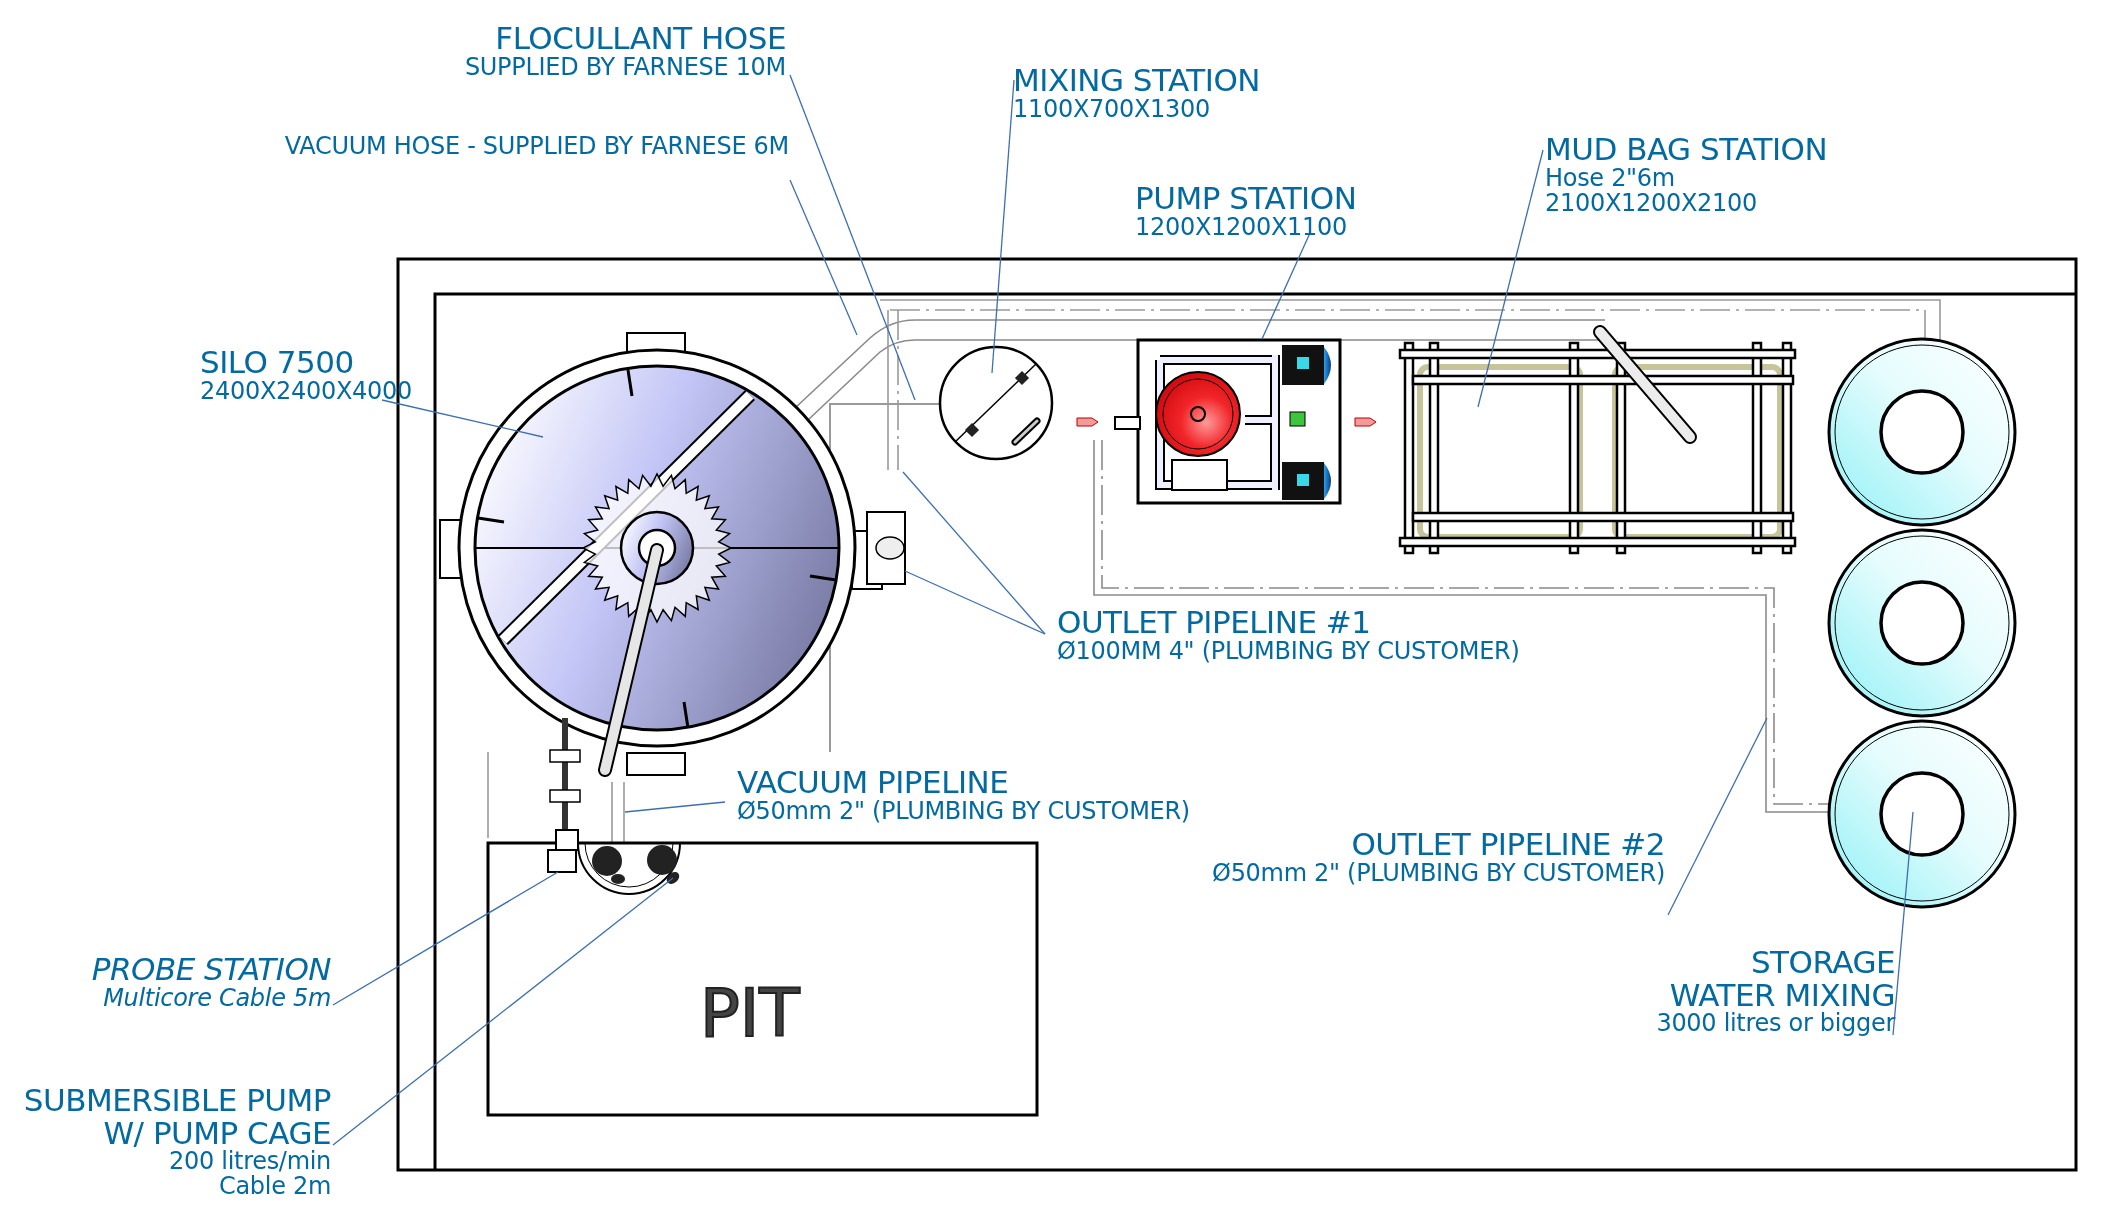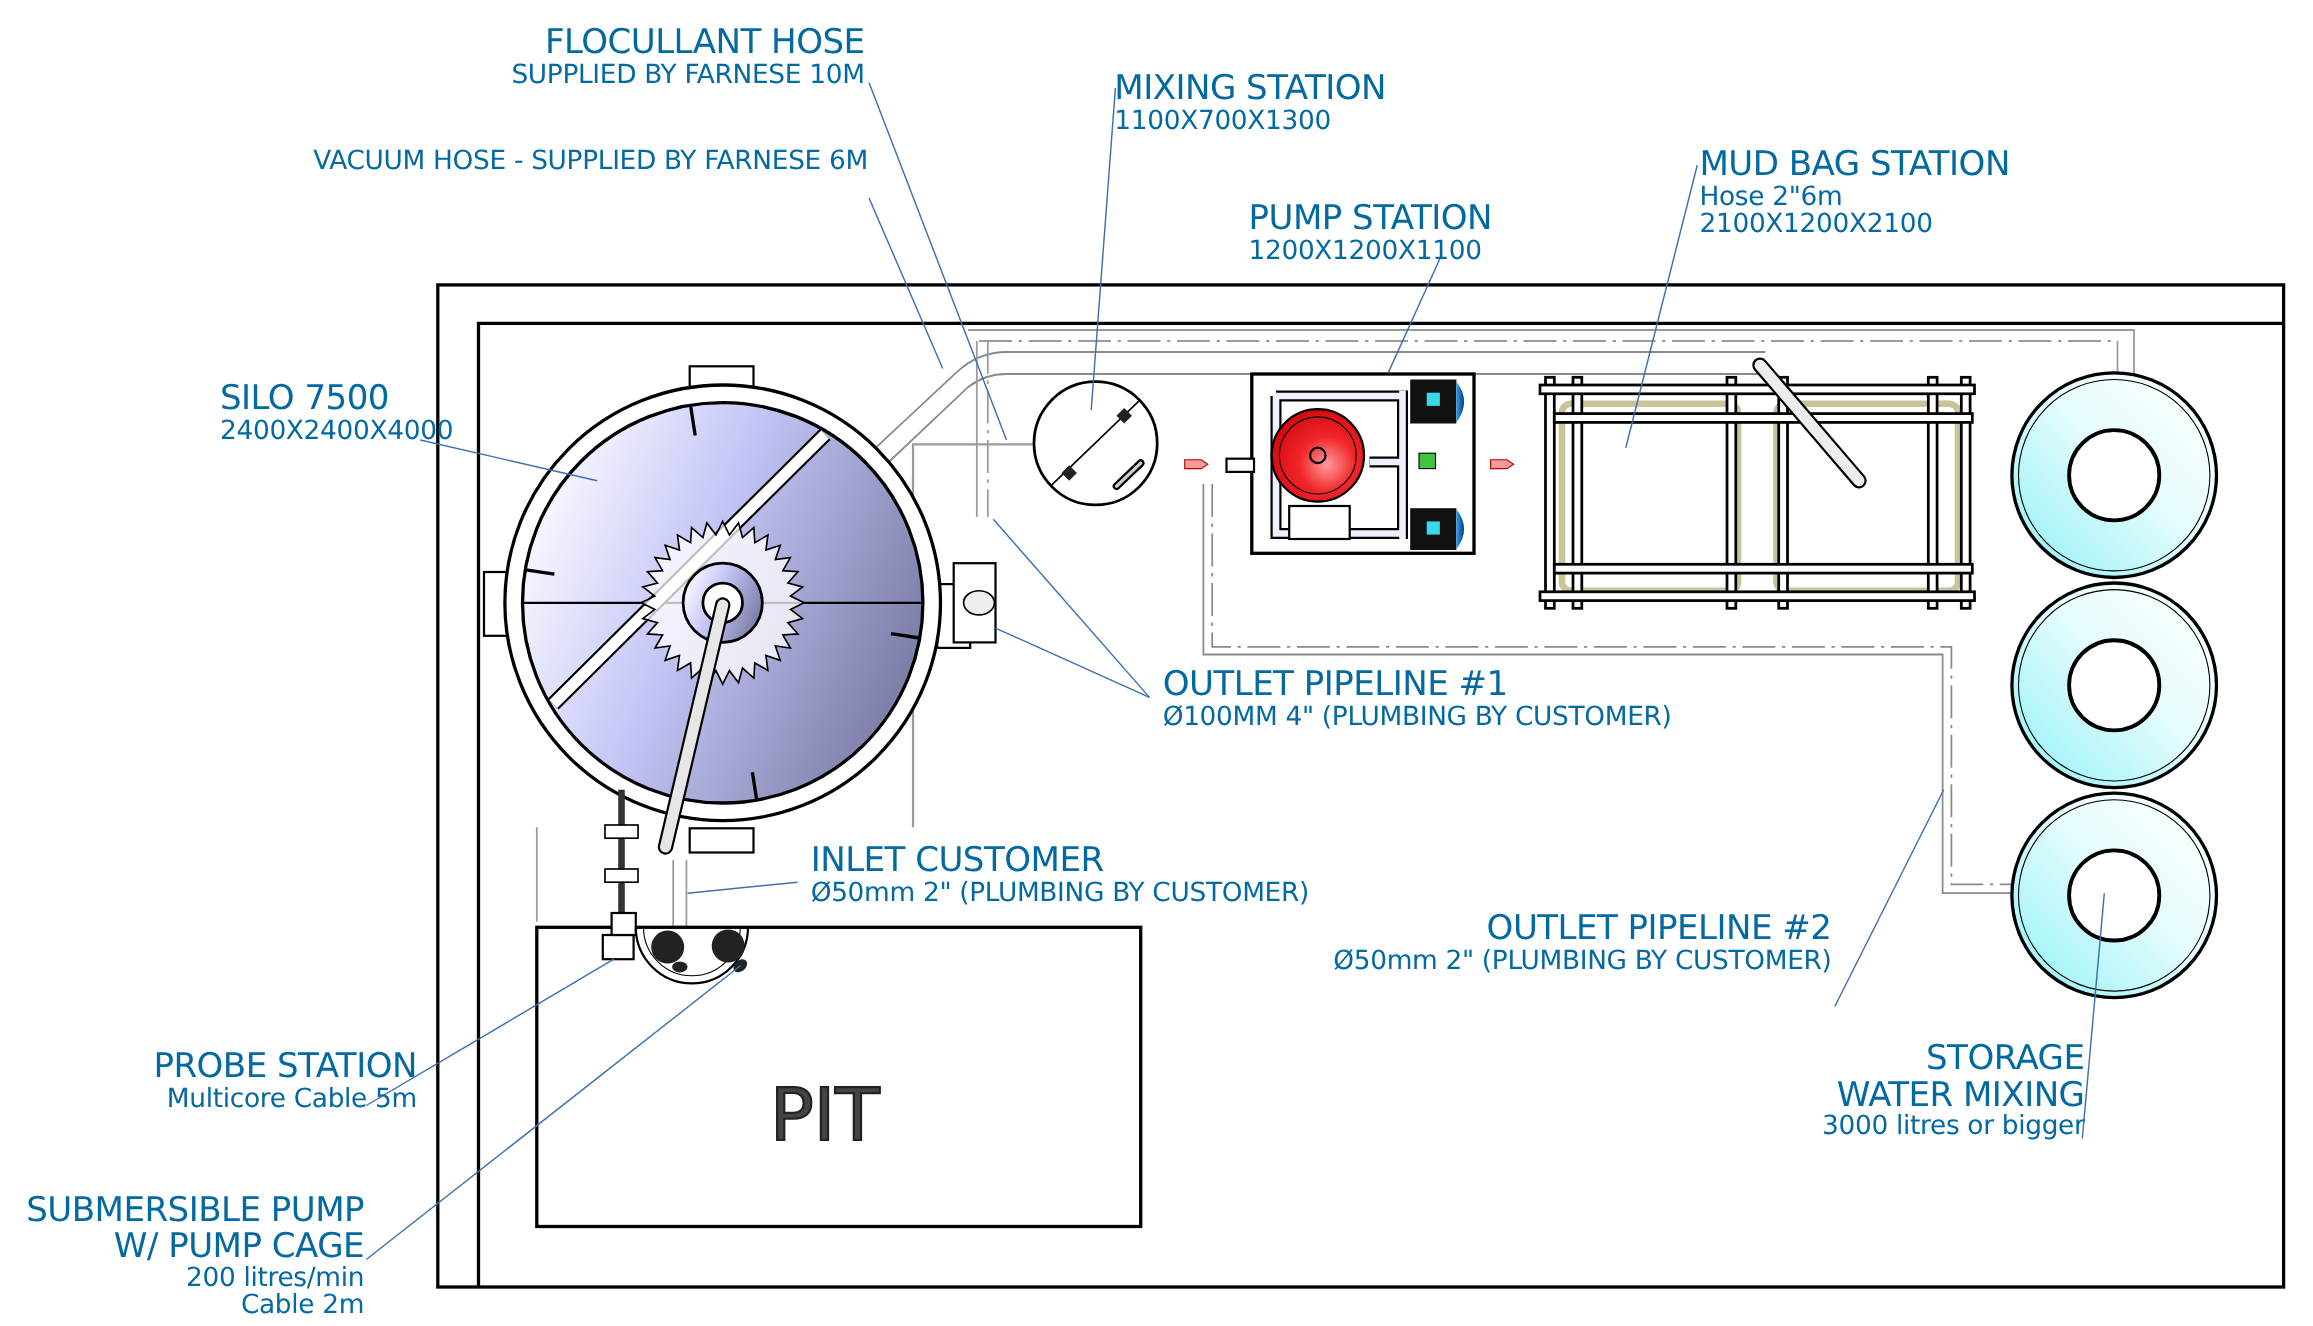--- a/index.html
+++ b/index.html
@@ -226,36 +226,36 @@
   <div class="t">SILO 7500</div>
   <div class="s">2400X2400X4000</div>
 </div>
 
 <div class="lbl" style="left:1057px; top:606px;">
   <div class="t">OUTLET PIPELINE #1</div>
   <div class="s">Ø100MM 4" (PLUMBING BY CUSTOMER)</div>
 </div>
 
 <div class="lbl" style="left:737px; top:766px;">
-  <div class="t">INLET CUSTOMER</div>
+  <div class="t">VACUUM PIPELINE</div>
   <div class="s">Ø50mm 2" (PLUMBING BY CUSTOMER)</div>
 </div>
 
 <div class="lbl r" style="right:438px; top:828px;">
   <div class="t">OUTLET PIPELINE #2</div>
   <div class="s">Ø50mm 2" (PLUMBING BY CUSTOMER)</div>
 </div>
 
 <div class="lbl r" style="right:208px; top:946px;">
   <div class="t">STORAGE</div>
   <div class="t">WATER MIXING</div>
   <div class="s">3000 litres or bigger</div>
 </div>
 
-<div class="lbl r" style="right:1724px; top:953px;">
+<div class="lbl r" style="right:1772px; top:953px;font-style:italic;">
   <div class="t">PROBE STATION</div>
   <div class="s">Multicore Cable 5m</div>
 </div>
 
 <div class="lbl r" style="right:1772px; top:1048px;margin-top:36px;">
   <div class="t">SUBMERSIBLE PUMP</div>
   <div class="t">W/ PUMP CAGE</div>
   <div class="s">200 litres/min</div>
   <div class="s">Cable 2m</div>
 </div>

